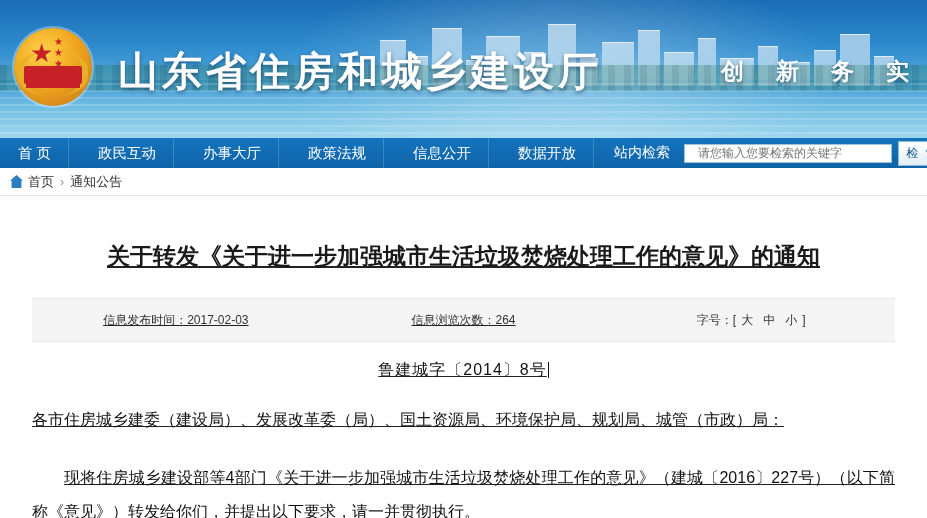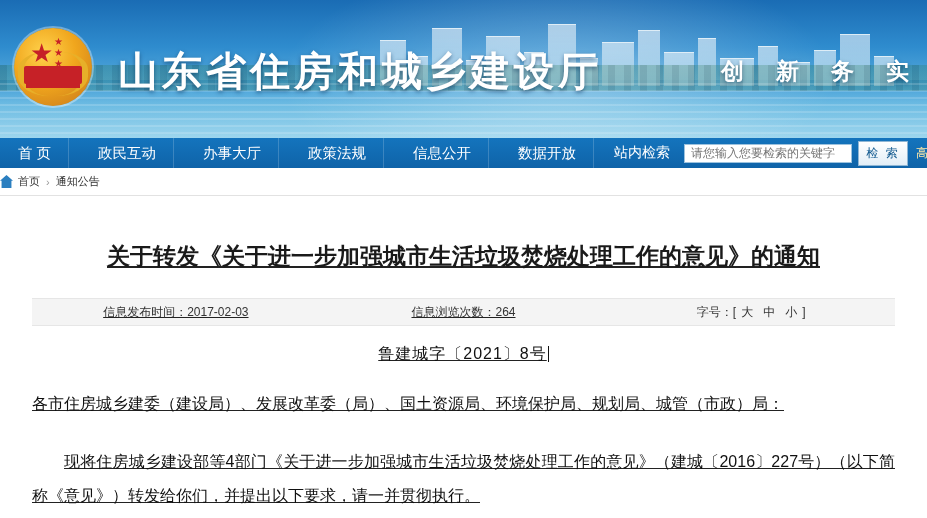--- a/index.html
+++ b/index.html
@@ -123,45 +123,46 @@
     cursor: pointer;
   }
   .navbar .nav-item:first-child { border-left: 1px solid rgba(255,255,255,0.0); }
   .nav-right {
     margin-left: auto;
     display: flex; align-items: center; gap: 6px;
     padding-right: 4px;
   }
   .nav-right .search-label { font-size: 14px; padding: 0 8px; white-space: nowrap; }
   .nav-right input.search-input {
-    width: 168px; height: 19px;
+    width: 208px; height: 19px;
     border: 1px solid #9cc2de;
     font-size: 12px;
     color: #9a9a9a;
-    padding: 0 6px;
+    padding: 0 13px;
     background: #fff;
   }
   .nav-right .btn-search {
     height: 25px; min-width: 50px;
     background: linear-gradient(to bottom, #ffffff, #e2eef7);
     border: 1px solid #8fb6d4;
     color: #11598f;
     font-size: 12px;
     display: flex; align-items: center; justify-content: center;
     letter-spacing: 2px;
     cursor: pointer;
   }
   .nav-right .adv { font-size: 12px; color: #ffe9a8; white-space: nowrap; padding-left: 2px; }
 
   
   .breadcrumb {
     height: 28px;
     border-bottom: 1px solid #e2e2e2;
     display: flex; align-items: center;
-    font-size: 11px;
+    padding-left: 10px;
+    font-size: 13px;
     color: #333;
     background: #fff;
   }
   .breadcrumb .home-icon {
     width: 13px; height: 13px; margin-right: 5px;
     position: relative; flex: 0 0 auto;
   }
   .breadcrumb .home-icon::before {
     content: ""; position: absolute; left: 0; top: 0;
     width: 13px; height: 13px; background: #2b7fc0;
@@ -179,21 +180,21 @@
     margin-top: 44px;
     text-align: center;
     font-family: "DejaVu Serif", serif;
     font-weight: bold;
     font-size: 23px;
     color: #1a1a1a;
     line-height: 1.4;
   }
   .meta {
     margin-top: 26px;
-    height: 28px;
+    height: 44px;
     background: #f4f4f4;
     border-top: 1px solid #e6e6e6;
     border-bottom: 1px solid #e6e6e6;
     display: flex; align-items: center;
     font-size: 12px;
     color: #333;
   }
   .meta .m-cell { flex: 1; text-align: center; white-space: nowrap; }
   .meta .m-cell.left { text-align: center; }
   .meta .fontsize { display: inline-flex; align-items: center; gap: 0; }
@@ -313,18 +314,18 @@
           <span>[</span>
           <span class="fs-opt">大</span>
           <span class="fs-opt">中</span>
           <span class="fs-opt">小</span>
           <span>]</span>
       </span>
     </div>
   </div>
 
   <div class="doc-number">
-    <span>鲁建城字〔2021〕8号</span><span class="caret"></span>
+    <span>鲁建城字〔2014〕8号</span><span class="caret"></span>
   </div>
 
   <div class="para">各市住房城乡建委（建设局）、发展改革委（局）、国土资源局、环境保护局、规划局、城管（市政）局：</div>
   <div class="para indent">现将住房城乡建设部等4部门《关于进一步加强城市生活垃圾焚烧处理工作的意见》（建城〔2016〕227号）（以下简称《意见》）转发给你们，并提出以下要求，请一并贯彻执行。</div>
 </div>
 
 </body></html>

